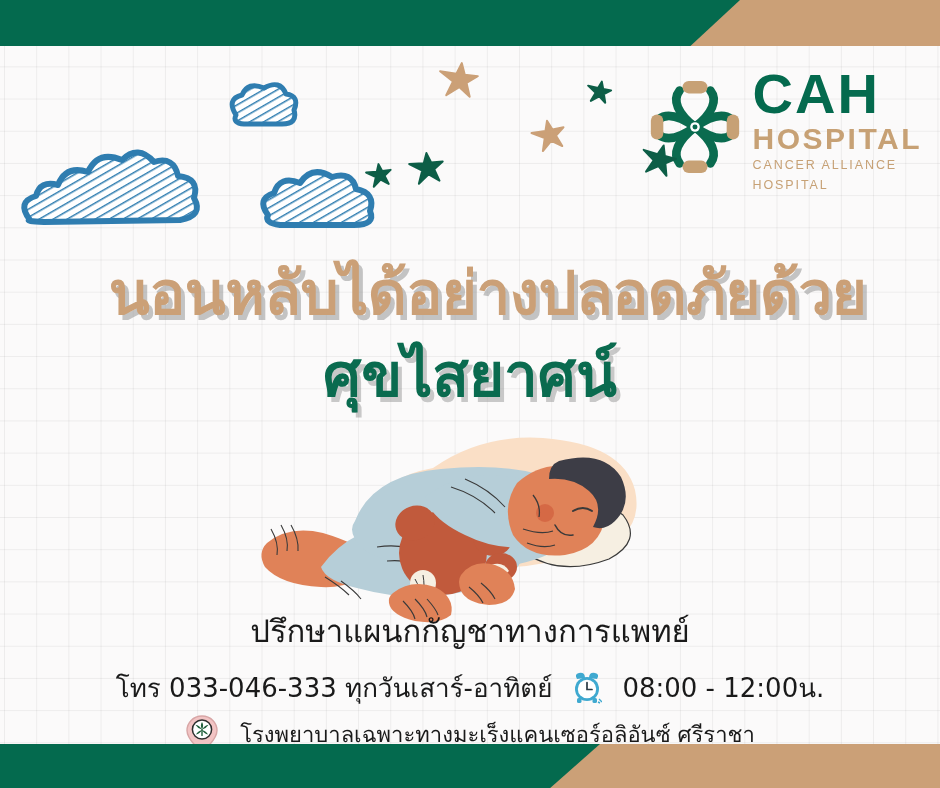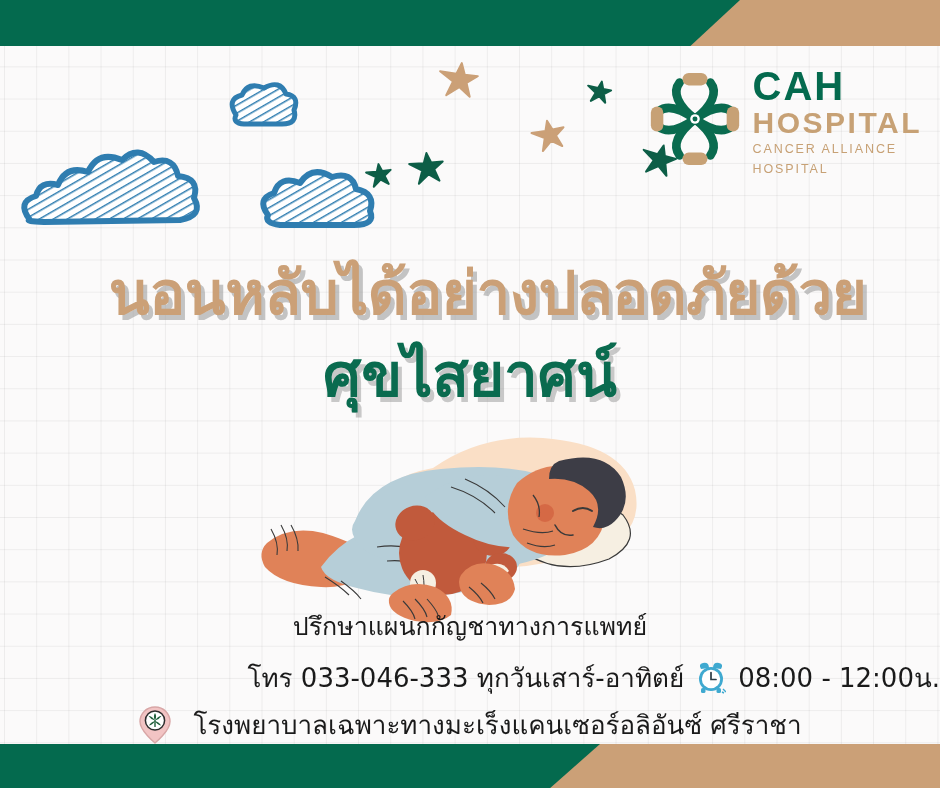--- a/index.html
+++ b/index.html
@@ -24,21 +24,21 @@
   .bar.bottom{bottom:0;height:44px;}
   .bar .tan{position:absolute;inset:0;background:#cba077;}
   .bar .grn{position:absolute;top:0;left:0;height:100%;width:740px;background:#046a4e;}
   .bar.top .grn{clip-path:polygon(0 0,100% 0,93.3% 100%,0 100%);}
   .bar.bottom .grn{width:600px;clip-path:polygon(0 0,100% 0,91.7% 100%,0 100%);}
 
   
   .logo{position:absolute;top:62px;right:18px;display:flex;align-items:center;gap:10px;}
   .logo-mark{width:96px;height:104px;flex:0 0 auto;}
   .logo-text{display:flex;flex-direction:column;line-height:1;padding-top:4px;}
-  .logo-cah{font-size:40px;font-weight:700;color:#046a4e;letter-spacing:2px;
+  .logo-cah{font-size:56px;font-weight:700;color:#046a4e;letter-spacing:2px;
             font-family:"Liberation Sans",sans-serif;}
   .logo-sri{font-size:30px;font-weight:700;color:#c7a175;letter-spacing:2.5px;margin-top:2px;}
   .logo-sub{font-size:12.5px;color:#c7a175;letter-spacing:1.9px;margin-top:5px;}
   .logo-sub2{font-size:12.5px;color:#c7a175;letter-spacing:1.9px;margin-top:7px;}
 
   
   .night{position:absolute;left:0;top:55px;width:420px;height:215px;}
   .stars{position:absolute;left:350px;top:60px;width:360px;height:165px;}
 
   
@@ -55,23 +55,23 @@
     text-shadow:4px 5px 0 rgba(150,150,150,.5);
     line-height:1.05;margin-top:24px;
   }
 
   
   .sleeper{position:absolute;left:255px;top:425px;width:420px;height:200px;}
 
   
   .foot{position:absolute;left:0;top:606px;width:940px;text-align:center;color:#1a1a1a;
         font-family:"DejaVu Sans","Liberation Sans",sans-serif;}
-  .fl1{font-size:25px;letter-spacing:0px;}
-  .fl2{font-size:26px;margin-top:11px;display:flex;align-items:center;justify-content:flex-end;gap:12px;}
-  .fl3{font-size:26px;margin-top:6px;display:flex;align-items:center;justify-content:center;gap:21px;}
+  .fl1{font-size:31px;letter-spacing:0px;}
+  .fl2{font-size:26px;margin-top:11px;display:flex;align-items:center;justify-content:center;gap:20px;}
+  .fl3{font-size:22px;margin-top:6px;display:flex;align-items:center;justify-content:center;gap:21px;}
   .ico{display:inline-block;vertical-align:middle;flex:0 0 auto;}
 </style>
 </head>
 <body>
 
 <div class="poster">
 
   <div class="bar top">
     <div class="tan"></div>
     <div class="grn"></div>

